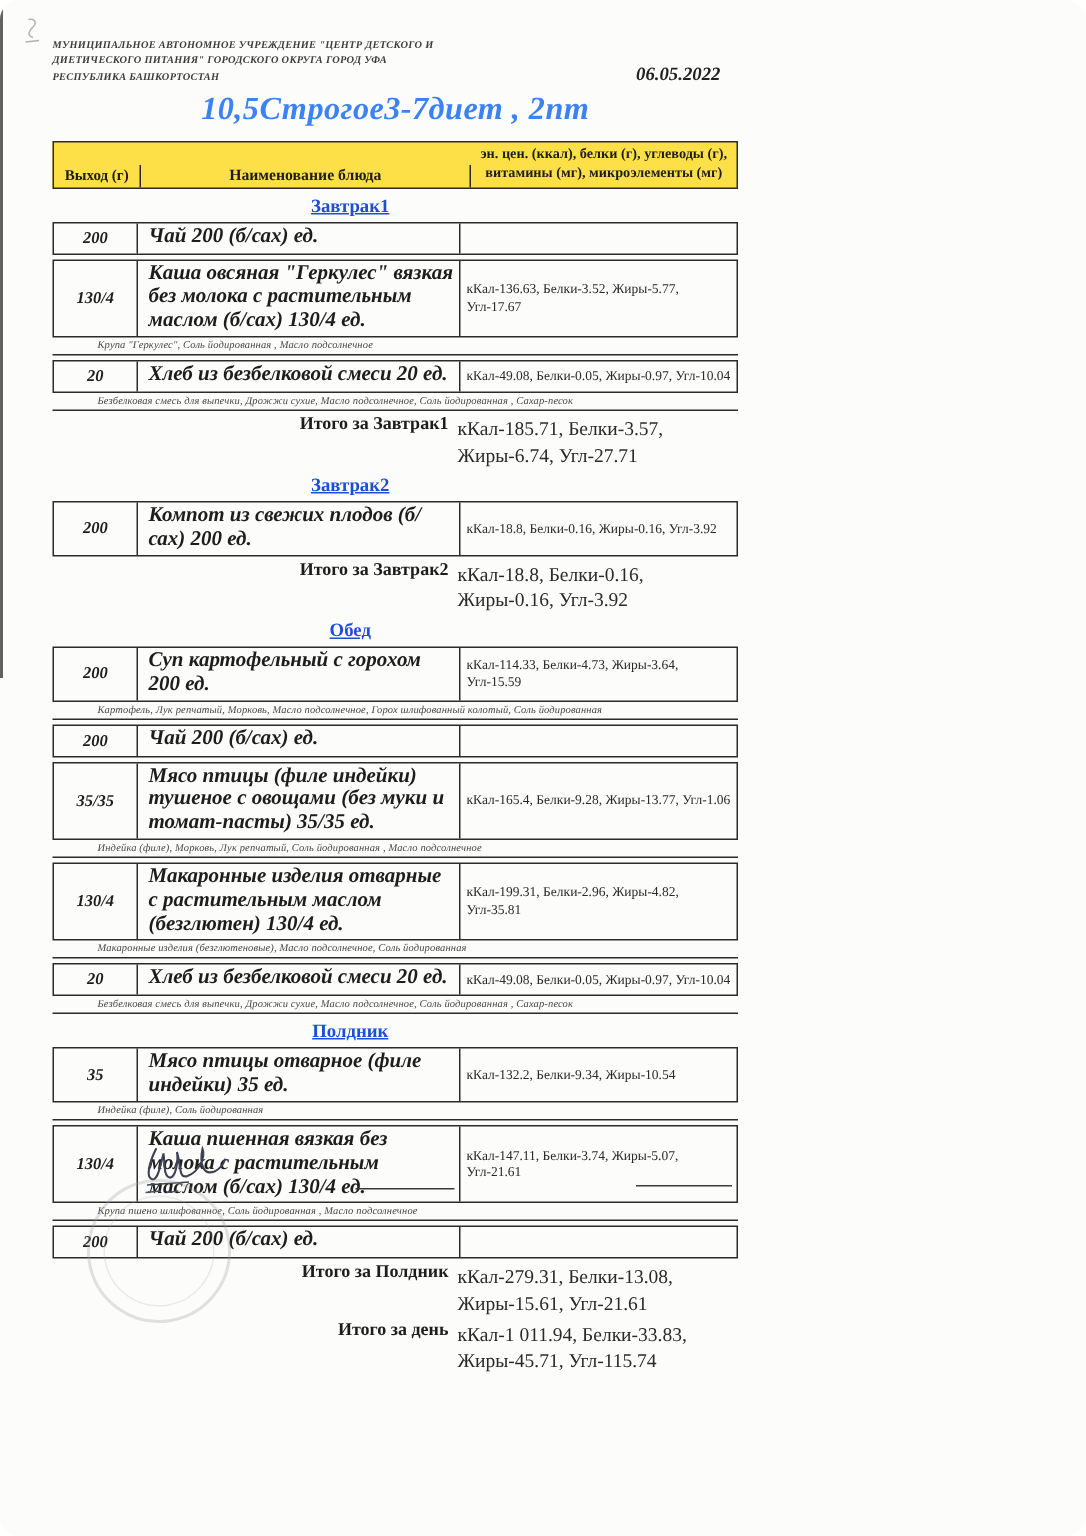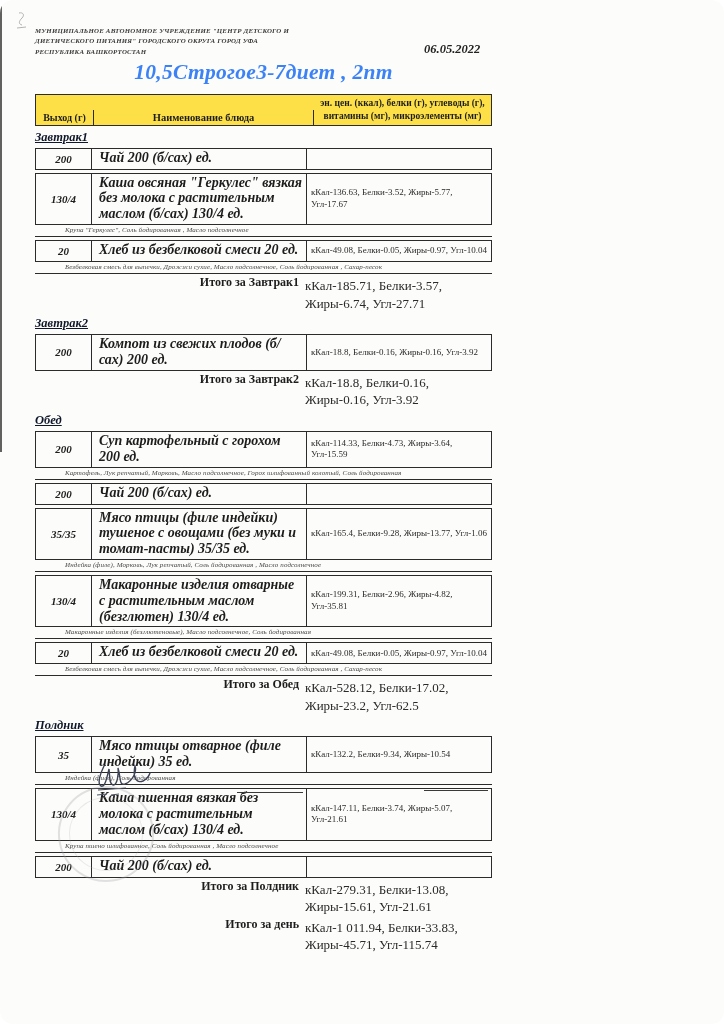--- a/index.html
+++ b/index.html
@@ -24,22 +24,22 @@
     position:absolute; left:35px; top:60px; width:457px; margin:0;
     text-align:center; font-size:21.5px; font-weight:bold; font-style:italic; color:#3b82f6;
     letter-spacing:.3px;
   }
   .content{position:absolute; left:35px; top:94px; width:457px;}
   .thead{display:flex; border:1.2px solid #2c2c2c; background:#fde047;align-items:flex-end;}
   .thead .c1{width:55px; border-right:1.2px solid #2c2c2c; display:flex; align-items:center; justify-content:center; font-weight:bold; font-size:10px; padding:2px 1px;}
   .thead .c2{width:215px; border-right:1.2px solid #2c2c2c; display:flex; align-items:center; justify-content:center; font-weight:bold; font-size:10.5px; padding:2px;}
   .thead .c3{flex:1; display:flex; align-items:center; justify-content:center; text-align:center; font-weight:bold; font-size:9.5px; line-height:1.35; padding:2px 6px;}
   .section-heading{
-    width:397px; text-align:left; font-weight:bold; font-style:italic;
-    text-decoration:underline; font-size:12.5px; margin:4px 0 2px 0; color:#0f172a;
+    width:397px; text-align:center; font-weight:bold; 
+    text-decoration:underline; font-size:12.5px; margin:4px 0 2px 0; color:#1d4ed8;
   }
   .dish{display:flex; border:1.2px solid #2b2b2b; margin-top:3px; min-height:20px; background:#fcfcfa;}
   .dish .out{width:55px; border-right:1.2px solid #2b2b2b; display:flex; align-items:center; justify-content:center; font-weight:bold; font-style:italic; font-size:11px;}
   .dish .name{width:215px; border-right:1.2px solid #2b2b2b; padding:1px 4px 2px 7px; font-weight:bold; font-style:italic; font-size:14px; line-height:1.13; box-sizing:border-box;}
   .dish .info{flex:1; padding:1px 3px 1px 4px; font-size:9px; line-height:1.3; display:flex; align-items:center; color:#2a2a2a;}
   .note{
     font-size:7px; font-style:italic; color:#474747; letter-spacing:.1px;
     padding:1px 2px 2px 30px; border-bottom:1.1px solid #2b2b2b;
   }
   .total-row{display:flex; margin:2px 0 1px 0;}
@@ -142,24 +142,20 @@
         <div class="name">Макаронные изделия отварные с растительным маслом (безглютен) 130/4 ед.</div>
         <div class="info">кКал-199.31, Белки-2.96, Жиры-4.82, Угл-35.81</div>
       </div>
       <div class="note">Макаронные изделия (безглютеновые), Масло подсолнечное, Соль йодированная</div>
       <div class="dish">
         <div class="out">20</div>
         <div class="name">Хлеб из безбелковой смеси 20 ед.</div>
         <div class="info">кКал-49.08, Белки-0.05, Жиры-0.97, Угл-10.04</div>
       </div>
       <div class="note">Безбелковая смесь для выпечки, Дрожжи сухие, Масло подсолнечное, Соль йодированная , Сахар-песок</div>
-      <div class="total-row">
-        <div class="total-label">Итого за Обед</div>
-        <div class="total-value">кКал-528.12, Белки-17.02, Жиры-23.2, Угл-62.5</div>
-      </div>
     </div>
 
     <div>
       <div class="section-heading">Полдник</div>
       <div class="dish">
         <div class="out">35</div>
         <div class="name">Мясо птицы отварное (филе индейки) 35 ед.</div>
         <div class="info">кКал-132.2, Белки-9.34, Жиры-10.54</div>
       </div>
       <div class="note">Индейка (филе), Соль йодированная</div>

